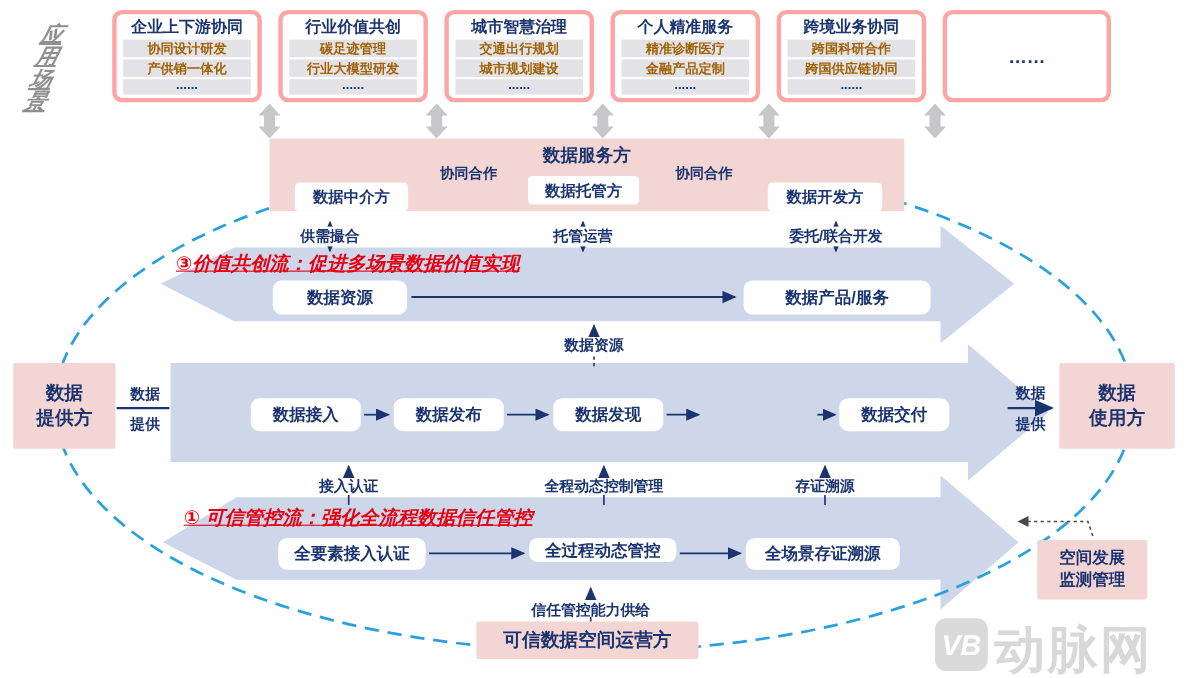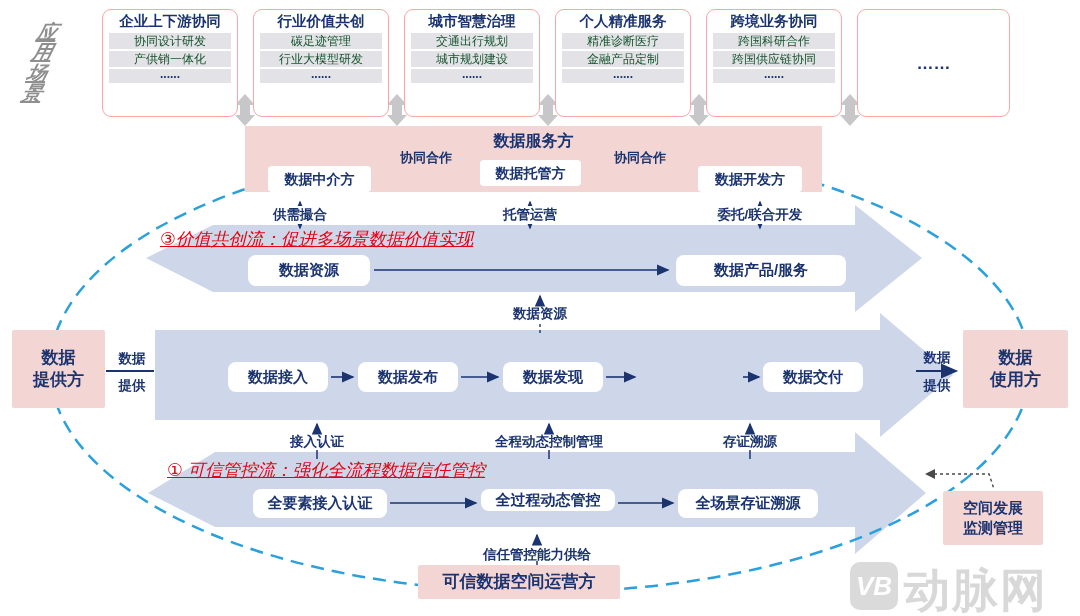--- a/index.html
+++ b/index.html
@@ -1,39 +1,39 @@
 <!DOCTYPE html>
 <html><head>
 <meta charset="utf-8">
 <style>
   html,body{margin:0;padding:0;background:#fff;}
   #stage{position:relative;width:1080px;height:616px;background:#fff;overflow:hidden;
          font-family:"Liberation Sans","DejaVu Sans",sans-serif;}
   .abs{position:absolute;}
   svg.layer{position:absolute;left:0;top:0;}
   
-  .scen-box{background:#fff;border:1px solid #fca5a5;border-radius:9px;box-sizing:border-box;
-            width:136px;height:108px;top:9px;z-index:3;text-align:center;}
+  .scen-box{background:#fff;border:4px solid #fca5a5;border-radius:9px;box-sizing:border-box;
+            width:136px;height:84px;top:9px;z-index:3;text-align:center;}
   .scen-title{font-size:14.5px;font-weight:bold;color:#1b3470;margin-top:2px;}
-  .scen-row{background:#e3e3e7;color:#14532d;font-size:12px;font-weight:400;
+  .scen-row{background:#e3e3e7;color:#a16207;font-size:12px;font-weight:700;
             margin:2px 6px 0 6px;height:16px;line-height:16px;}
   .scen-dots{background:#e3e3e7;color:#1b3470;font-size:12px;font-weight:bold;
             margin:2px 6px 0 6px;height:14px;line-height:10px;}
   
   #scenario-label{left:40px;top:22px;z-index:3;transform:skewX(-14deg);transform-origin:top left;}
   #scenario-label span{display:block;font-size:20px;font-weight:bold;font-style:italic;
             color:#8f8f8f;text-decoration:underline;line-height:1.02;text-align:center;}
   
   .pink{background:#f3d5d4;z-index:3;}
   .banner-title{font-size:16px;font-weight:bold;color:#1b3470;text-align:center;}
   .role-box{background:#fff;border-radius:4px;text-align:center;font-size:14px;font-weight:bold;
             color:#1b3470;line-height:26px;height:26px;z-index:4;}
   .coop{font-size:13px;font-weight:bold;color:#1b3470;text-align:center;z-index:4;}
   .func{font-size:13.5px;font-weight:bold;color:#1b3470;text-align:center;background:#fff;z-index:3;}
-  .red-title{color:#e60012;font-size:17.5px;font-weight:normal;font-style:italic;
+  .red-title{color:#e60012;font-size:17.5px;font-weight:bold;font-style:italic;
              text-decoration:underline;z-index:3;white-space:nowrap;}
   .wbox{background:#fff;border-radius:8px;color:#1b3470;font-weight:bold;font-size:15px;
         text-align:center;z-index:3;display:flex;align-items:center;justify-content:center;}
   .strip-label{font-size:13.5px;font-weight:bold;color:#1b3470;text-align:center;z-index:3;background:transparent;}
   .big-pink{border-radius:2px;text-align:center;color:#1b3470;font-weight:bold;font-size:17px;
             display:flex;flex-direction:column;justify-content:center;line-height:1.32;}
   .link-lab{font-size:13.5px;font-weight:bold;color:#1b3470;text-align:center;z-index:3;}
   
   #wm-logo{left:850px;top:562px;width:48px;height:48px;background:#dadada;border-radius:10px;
            color:#fff;font-weight:bold;font-style:italic;font-size:26px;text-align:center;
@@ -200,21 +200,21 @@
   <div class="abs link-lab" style="left:108px;top:377px;width:48px">提供</div>
 
   <div class="abs pink big-pink" style="left:963px;top:330px;width:105px;height:78px">
     <span>数据</span>
     <span>使用方</span>
   </div>
   <div class="abs link-lab" style="left:912px;top:349px;width:50px">数据</div>
   <div class="abs link-lab" style="left:912px;top:377px;width:50px">提供</div>
 
   <div class="abs strip-label" style="left:467px;top:546px;width:140px">信任管控能力供给</div>
-  <div class="abs pink big-pink" style="left:418px;top:565px;width:202px;height:34px;z-index:3">
+  <div class="abs pink big-pink" style="left:433px;top:565px;width:202px;height:34px;z-index:3">
     <span>可信数据空间运营方</span>
   </div>
 
   <div class="abs pink big-pink" style="left:943px;top:491px;width:100px;height:54px;font-size:15px">
     <span>空间发展</span>
     <span>监测管理</span>
   </div>
 
   <div id="wm-logo" class="abs">VB</div>
   <div id="wm-text" class="abs">动脉网</div>

